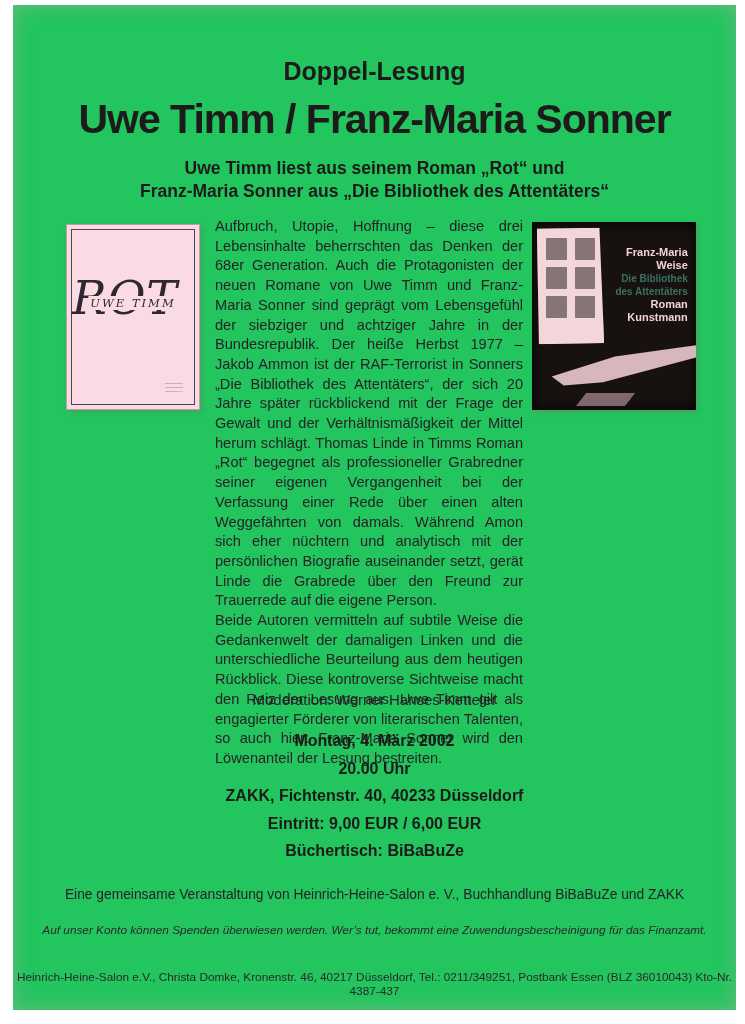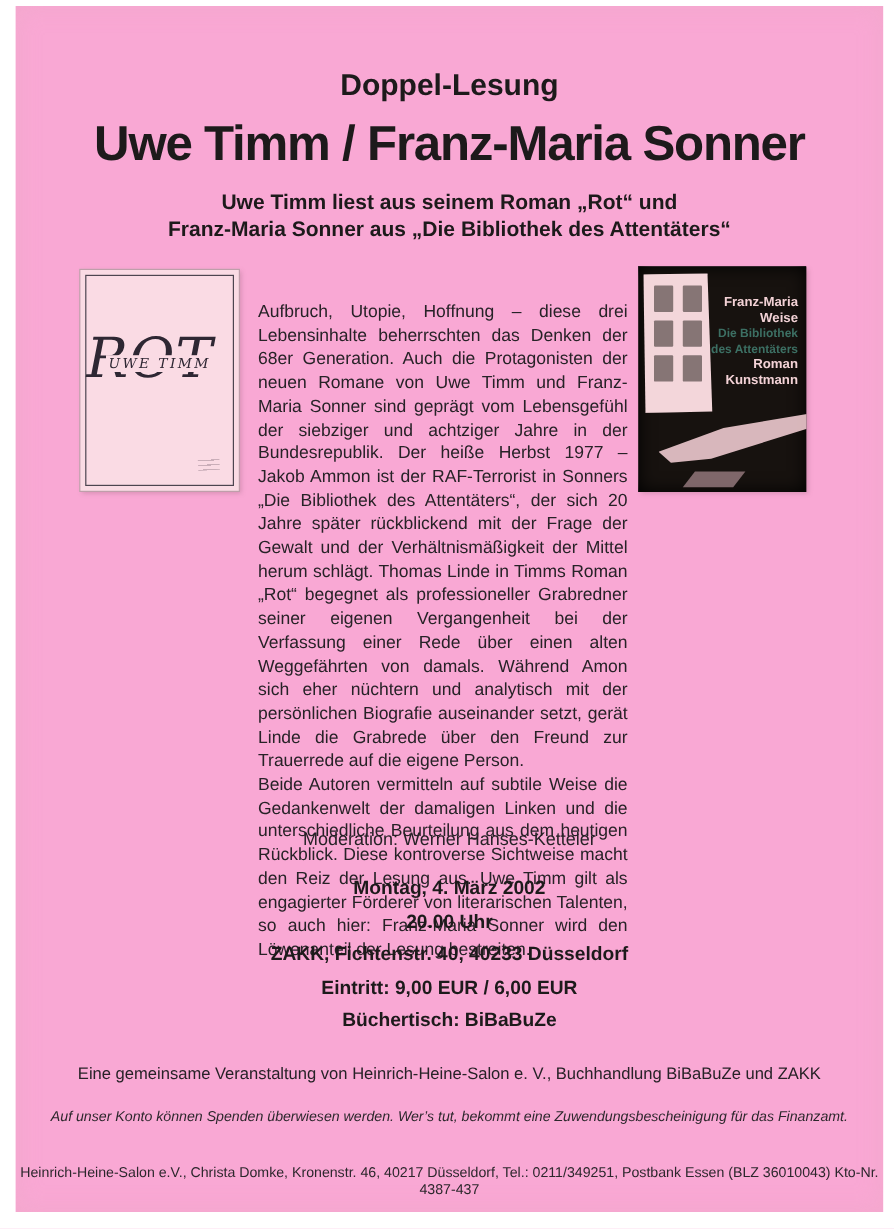--- a/index.html
+++ b/index.html
@@ -7,21 +7,21 @@
     width: 745px; height: 1024px;
     background: #ffffff;
     font-family: "Liberation Sans", sans-serif;
     color: #231f20;
     position: relative;
     overflow: hidden;
   }
   .page {
     position: absolute;
     left: 13px; top: 5px; right: 9px; bottom: 14px;
-    background: #f9a8d4;
+    background: #22c55e;
     box-shadow: inset 0 0 20px rgba(230,170,190,0.35);
   }
   .abs { position: absolute; }
   .center { left: 0; right: 0; text-align: center; }
 
   .overline {
     top: 52px;
     font-size: 25px; font-weight: bold; letter-spacing: 0px;
     color: #1d1a1b;
   }
@@ -75,21 +75,21 @@
     position: absolute; right: 9%; bottom: 7%;
     width: 18px; height: 11px;
     background:
       repeating-linear-gradient(0deg, rgba(90,70,85,0.55) 0 1px, transparent 1px 4px);
     opacity: 0.55;
     transform: rotate(-3deg);
   }
 
   
   .right-cover {
-    left: 519px; top: 217px; width: 140px; height: 188px;
+    left: 519px; top: 217px; width: 164px; height: 188px;
     background: #17120f;
     box-shadow: inset 0 0 14px #000, 2px 2px 4px rgba(140,95,115,0.35);
     overflow: hidden;
   }
   .door {
     position: absolute; left: 3%; top: 3%; width: 41%; height: 62%;
     background: #f3d6da;
     clip-path: polygon(0 1%, 93% 0, 100% 99%, 3% 100%);
     box-shadow: 0 0 10px 3px rgba(243,214,218,0.55);
     display: grid;
@@ -123,21 +123,20 @@
   .sonner-author { font-size: 11px; font-weight: bold; color: #f3d2d6; }
   .sonner-title  { font-size: 10px; font-weight: bold; color: #3c6f63; }
   .sonner-pub    { font-size: 11px; font-weight: bold; color: #f3d2d6; }
 
   
   .body-text {
     left: 202px; top: 212px; width: 308px;
     font-size: 14.6px; line-height: 19.7px;
     text-align: justify;
     color: #272227;
-    margin-top: 34px;
   }
   .body-text p { margin: 0; }
 
   .moderation {
     top: 686px;
     font-size: 15px;
     color: #272227;
   }
 
   .event-block {

